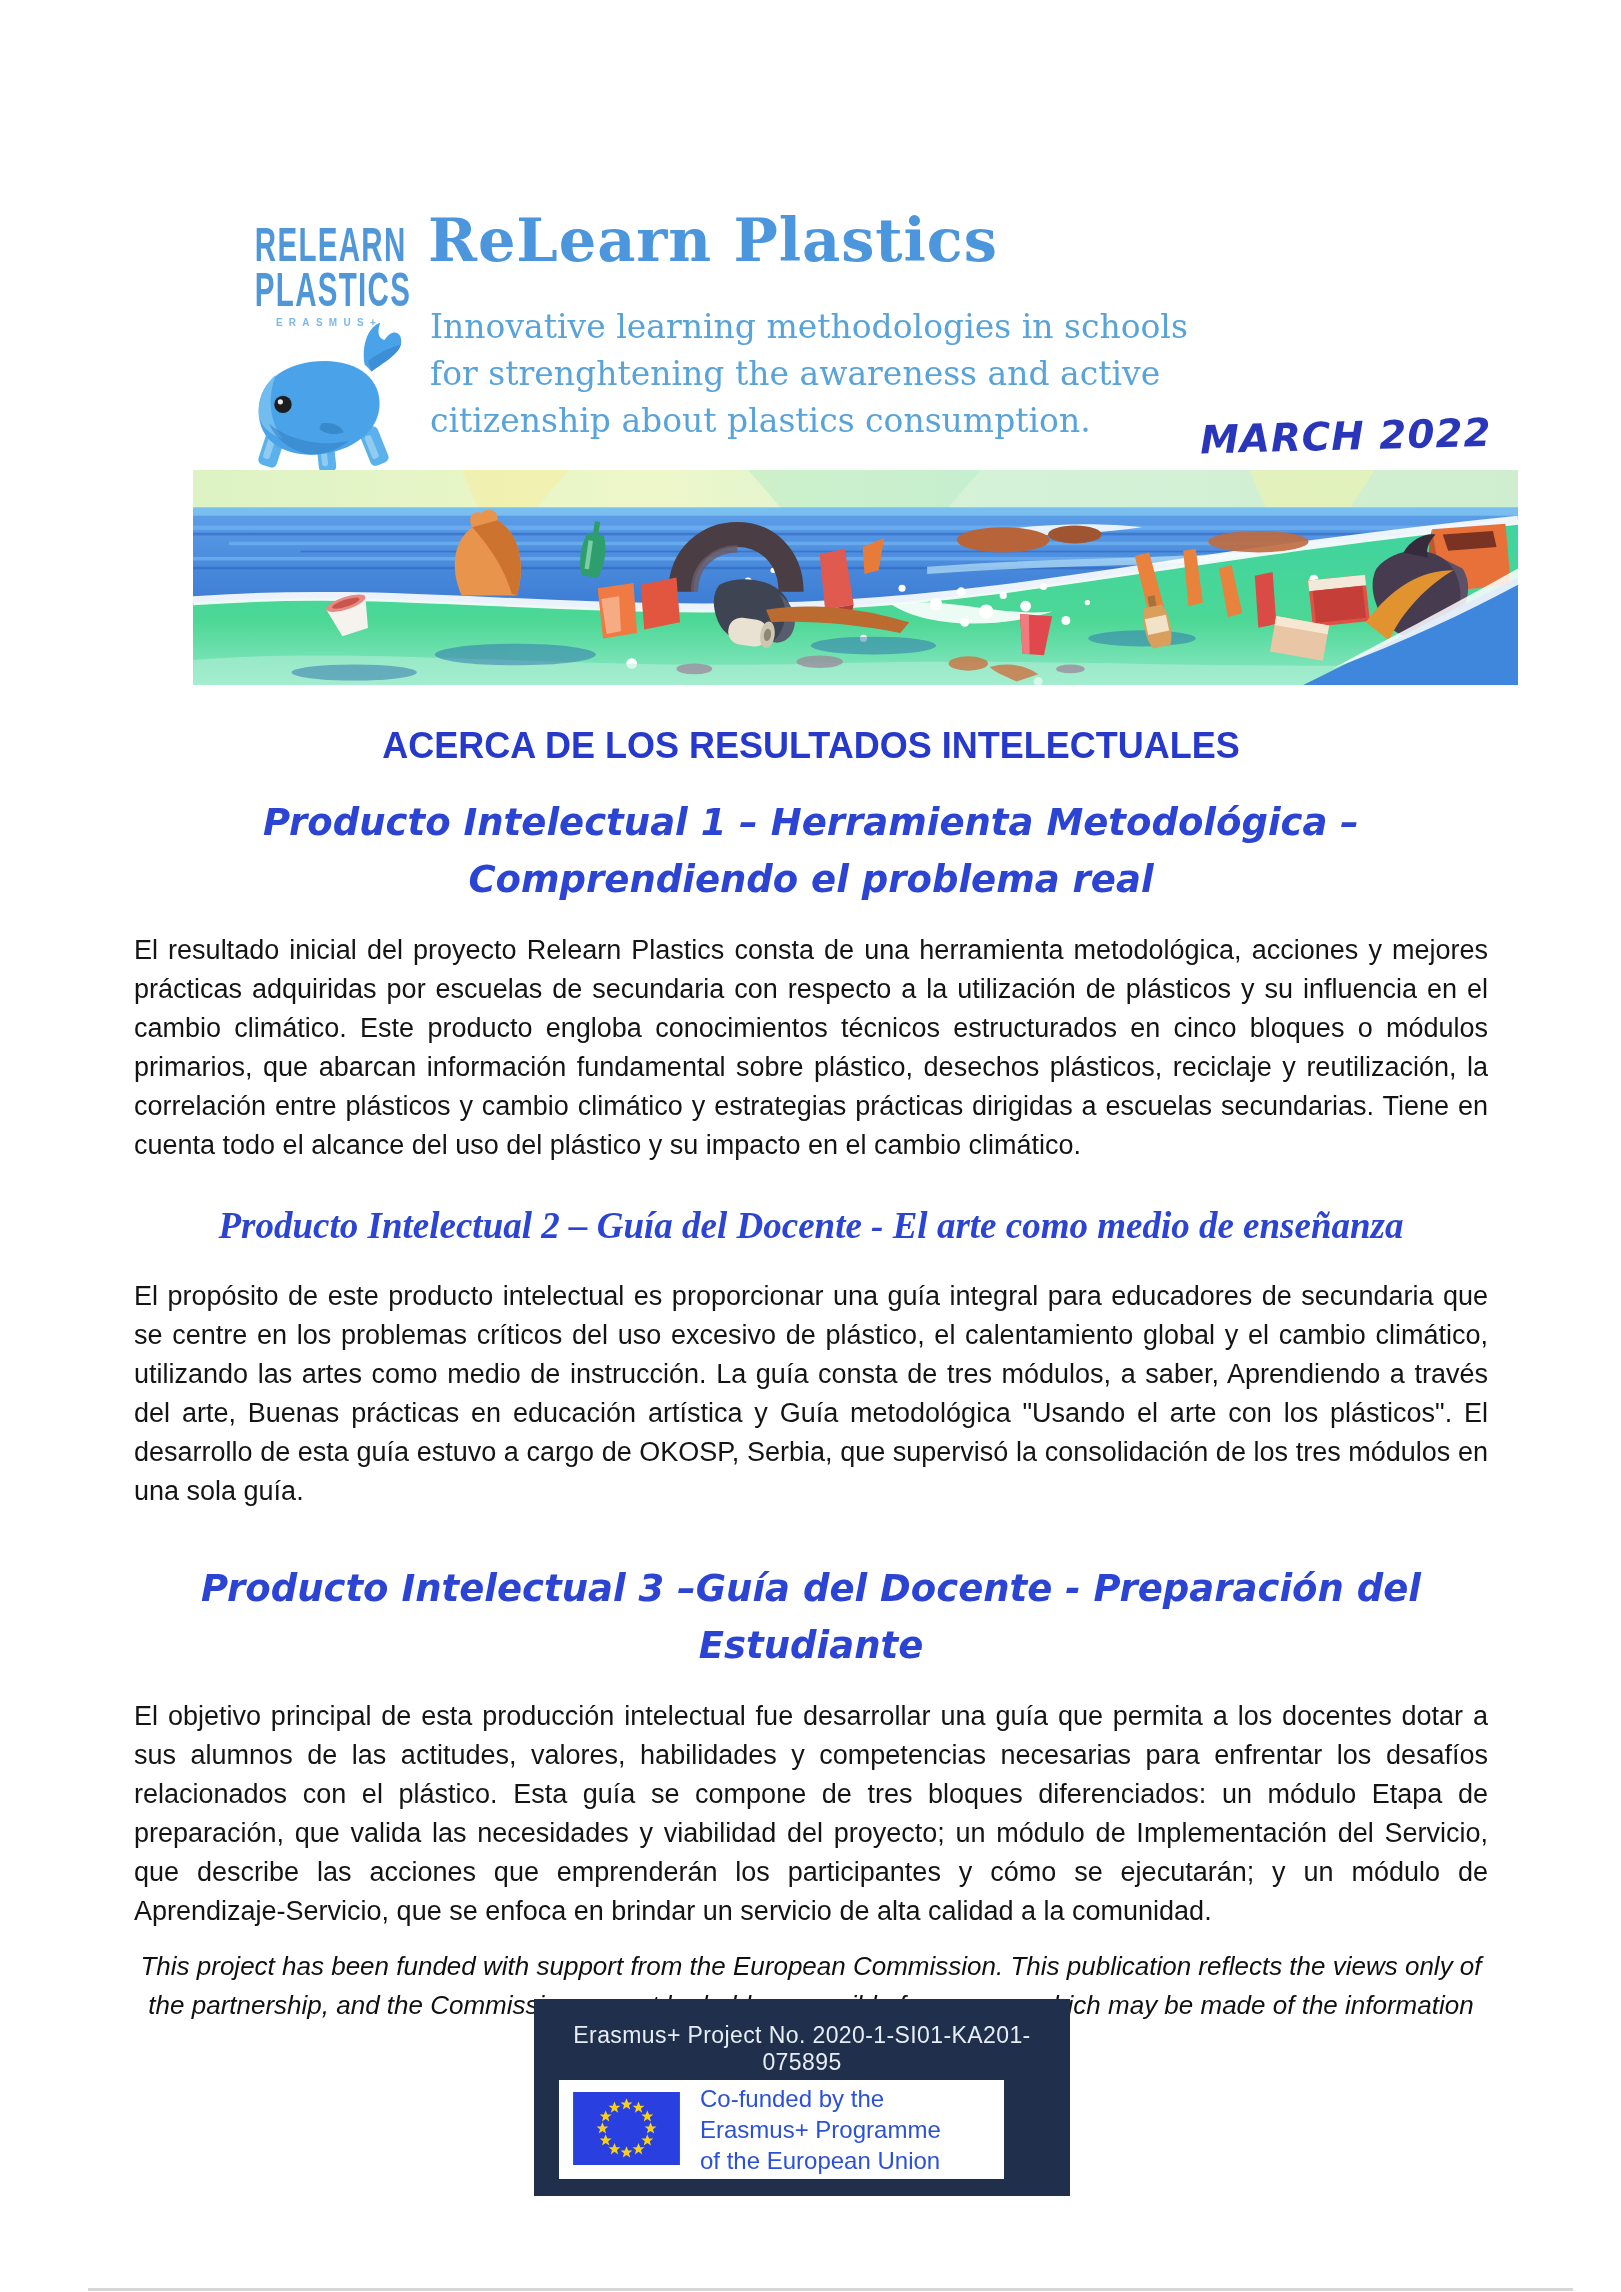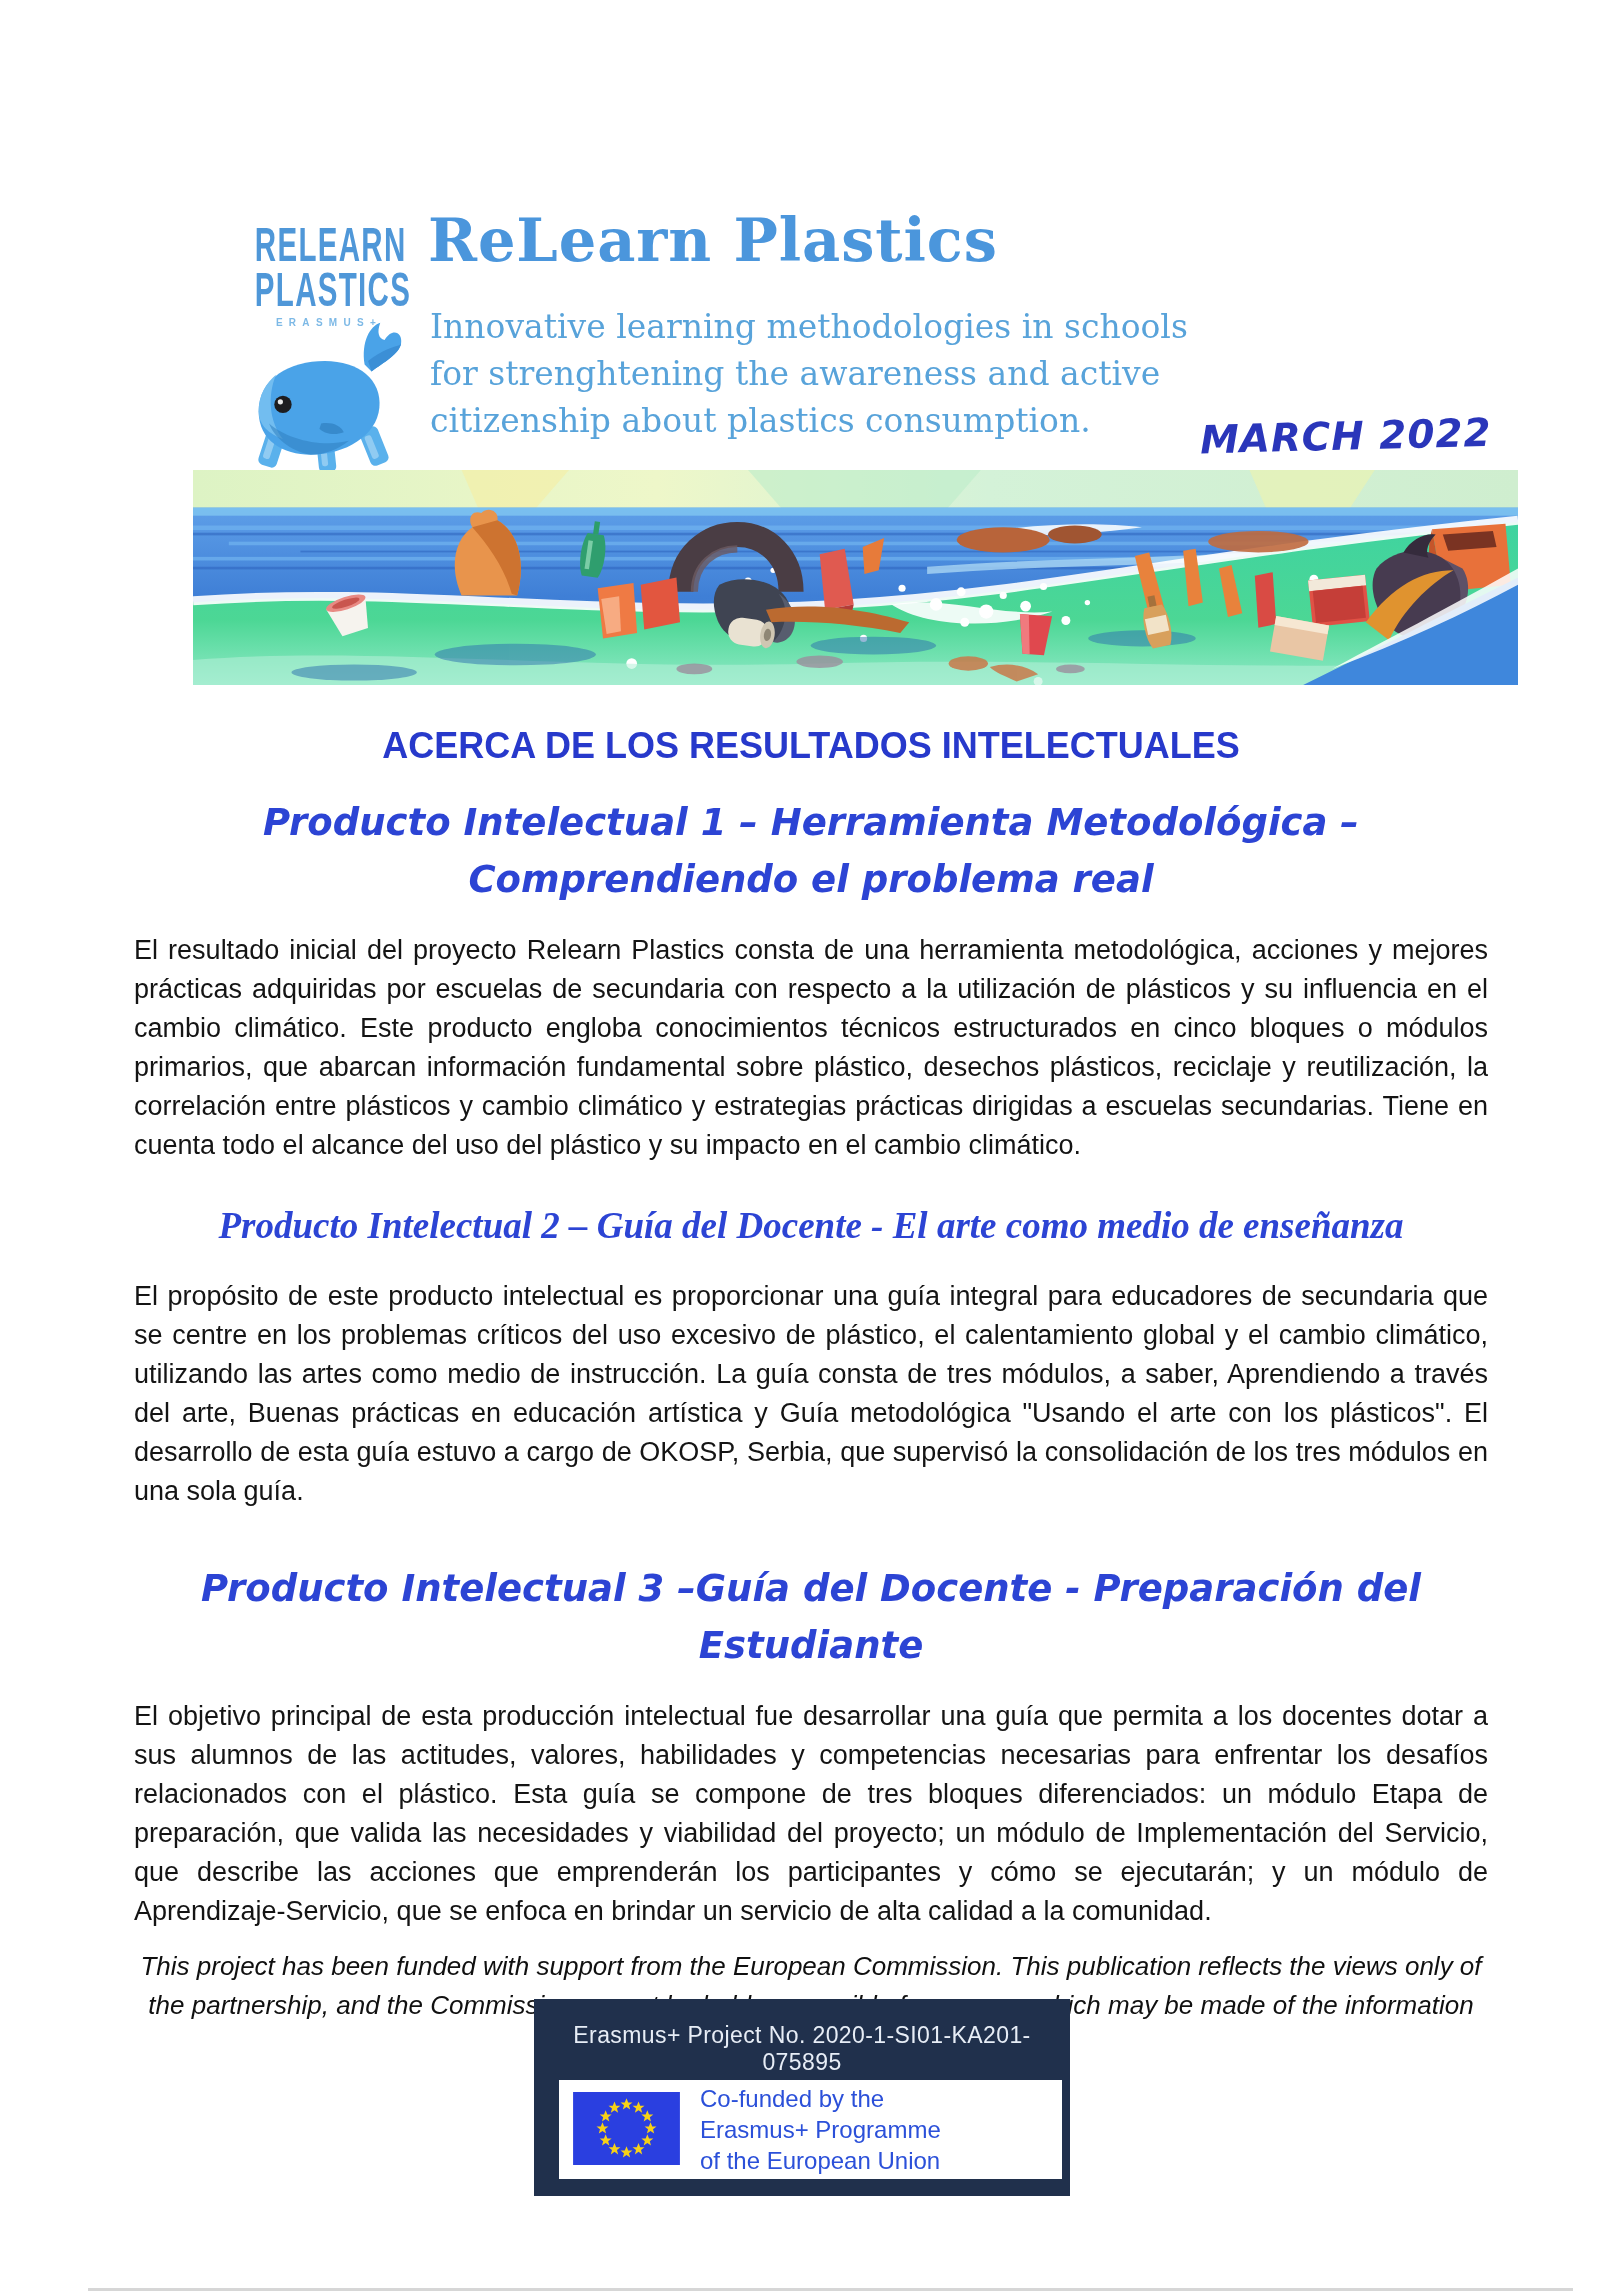--- a/index.html
+++ b/index.html
@@ -64,21 +64,21 @@
   
   .footer-box{
     position:absolute;left:534px;top:1999px;width:536px;height:197px;
     background:#20304c;
   }
   .project-no{
     margin-top:23px;text-align:center;
     font-size:23px;color:#e7edf6;font-weight:normal;letter-spacing:0.4px;
   }
   .eu-card{
-    position:absolute;left:25px;top:81px;width:503px;height:99px;background:#ffffff;
+    position:absolute;left:25px;top:81px;width:445px;height:99px;background:#ffffff;
     display:flex;align-items:center;
   }
   .eu-flag{margin-left:14.3px;flex:0 0 auto;}
   .eu-text{
     margin-left:19.7px;
     font-size:24px;line-height:31px;color:#2b50d9;white-space:nowrap;
   }
   .page-edge{
     position:absolute;left:88px;right:49px;bottom:1.8px;height:3.6px;background:#cccccc;opacity:.8;
   }

